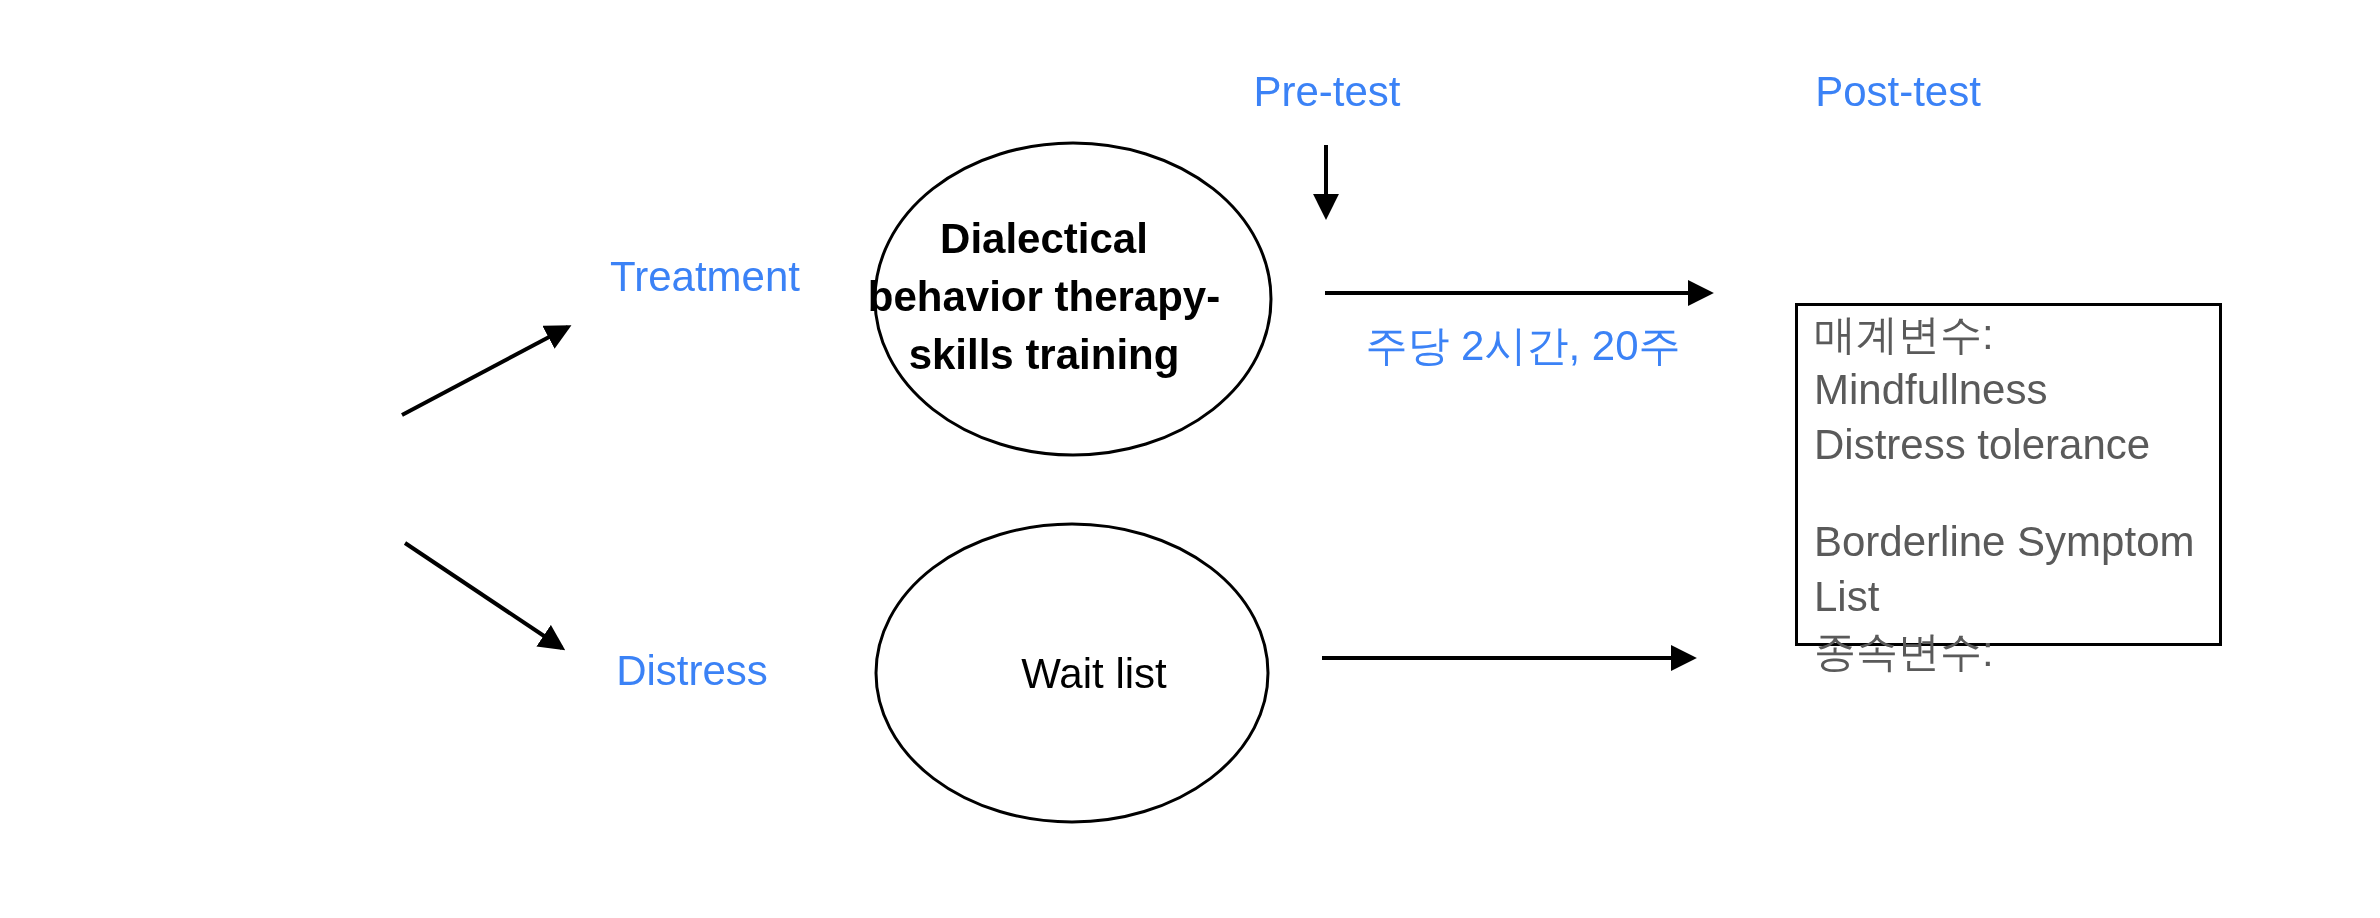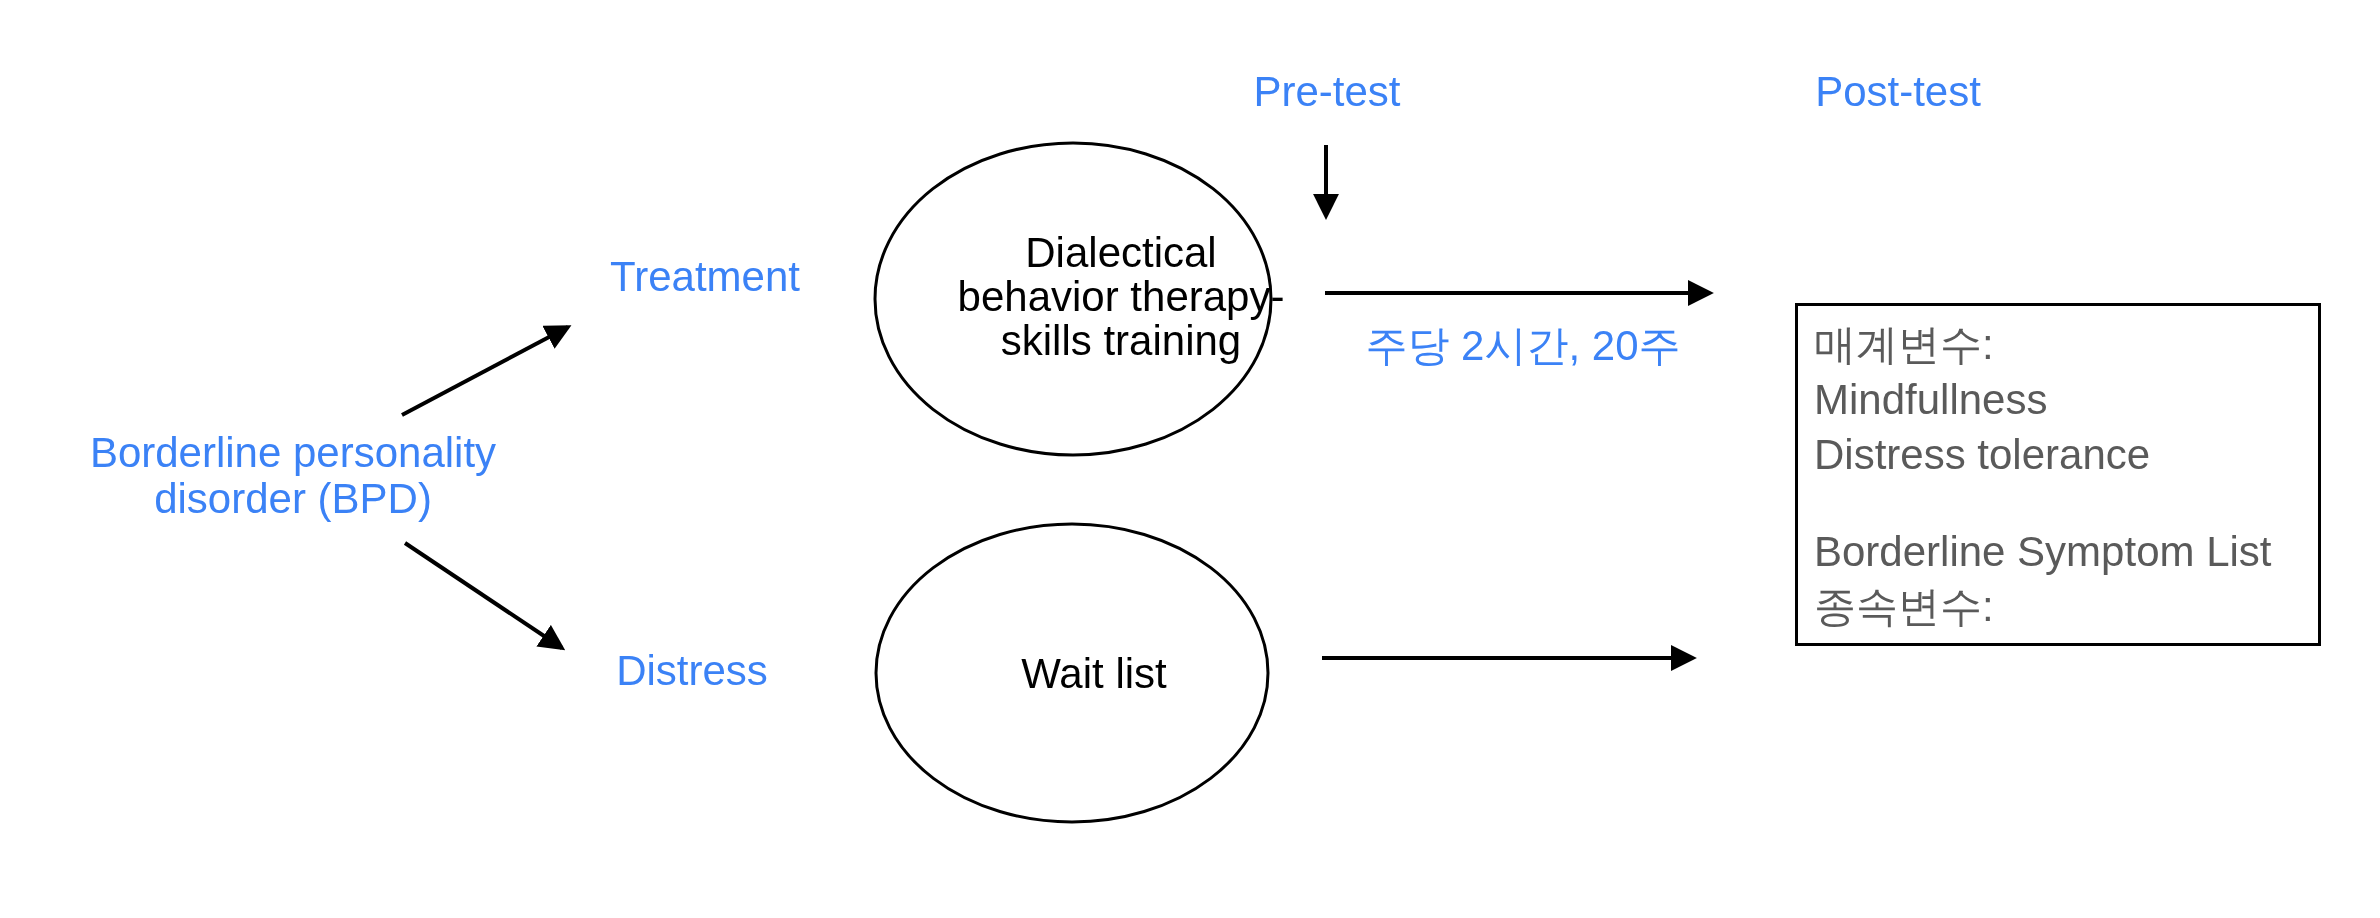--- a/index.html
+++ b/index.html
@@ -22,33 +22,33 @@
     white-space: pre-line;
     text-align: center;
     font-size: 42px;
     color: #3b82f6;
     line-height: 48px;
   }
   .label.black { color: #000000; }
   .bpd-label        { left: 293px;  top: 476px; line-height: 46px; }
   .treatment-label  { left: 705px;  top: 277px; }
   .control-label    { left: 692px;  top: 671px; }
-  .ellipse1-label   { left: 1121px; top: 297px; line-height: 44px; }
+  .ellipse1-label   { left: 1044px; top: 297px; line-height: 58px; font-weight: bold; }
   .ellipse2-label   { left: 1070px; top: 674px; margin-left: 24px; }
   .pretest-label    { left: 1327px; top: 92px; }
   .posttest-label   { left: 1898px; top: 92px; }
   .duration-label   { left: 1523px; top: 346px; }
   .outcome-box {
     position: absolute;
     left: 1795px; top: 303px;
-    width: 526px; height: 343px;
+    width: 427px; height: 343px;
     box-sizing: border-box;
     border: 3px solid #000000;
     background: #ffffff;
-    padding: 11px 16px;
+    padding: 1px 16px;
     font-size: 42px;
     line-height: 55px;
     color: #5a5a5a;
     text-align: left;
   }
   .outcome-box .spacer { height: 42px; }
 </style>
 </head>
 <body>
 
@@ -69,22 +69,20 @@
 
     <ellipse cx="1072" cy="673" rx="196" ry="149" fill="none" stroke="#000000" stroke-width="3"></ellipse>
 
     <line x1="1326" y1="145" x2="1326" y2="216" stroke="#000000" stroke-width="4" marker-end="url(#arrowhead)"></line>
 
     <line x1="1325" y1="293" x2="1710" y2="293" stroke="#000000" stroke-width="4" marker-end="url(#arrowhead)"></line>
 
     <line x1="1322" y1="658" x2="1693" y2="658" stroke="#000000" stroke-width="4" marker-end="url(#arrowhead)"></line>
   </svg>
 
-  <div class="label bpd-label">Borderline personality
-disorder (BPD)</div>
 
   <div class="label treatment-label">Treatment</div>
 
   <div class="label control-label">Distress</div>
 
   <div class="label black ellipse1-label">Dialectical
 behavior therapy-
 skills training</div>
 
   <div class="label black ellipse2-label">Wait list</div>

